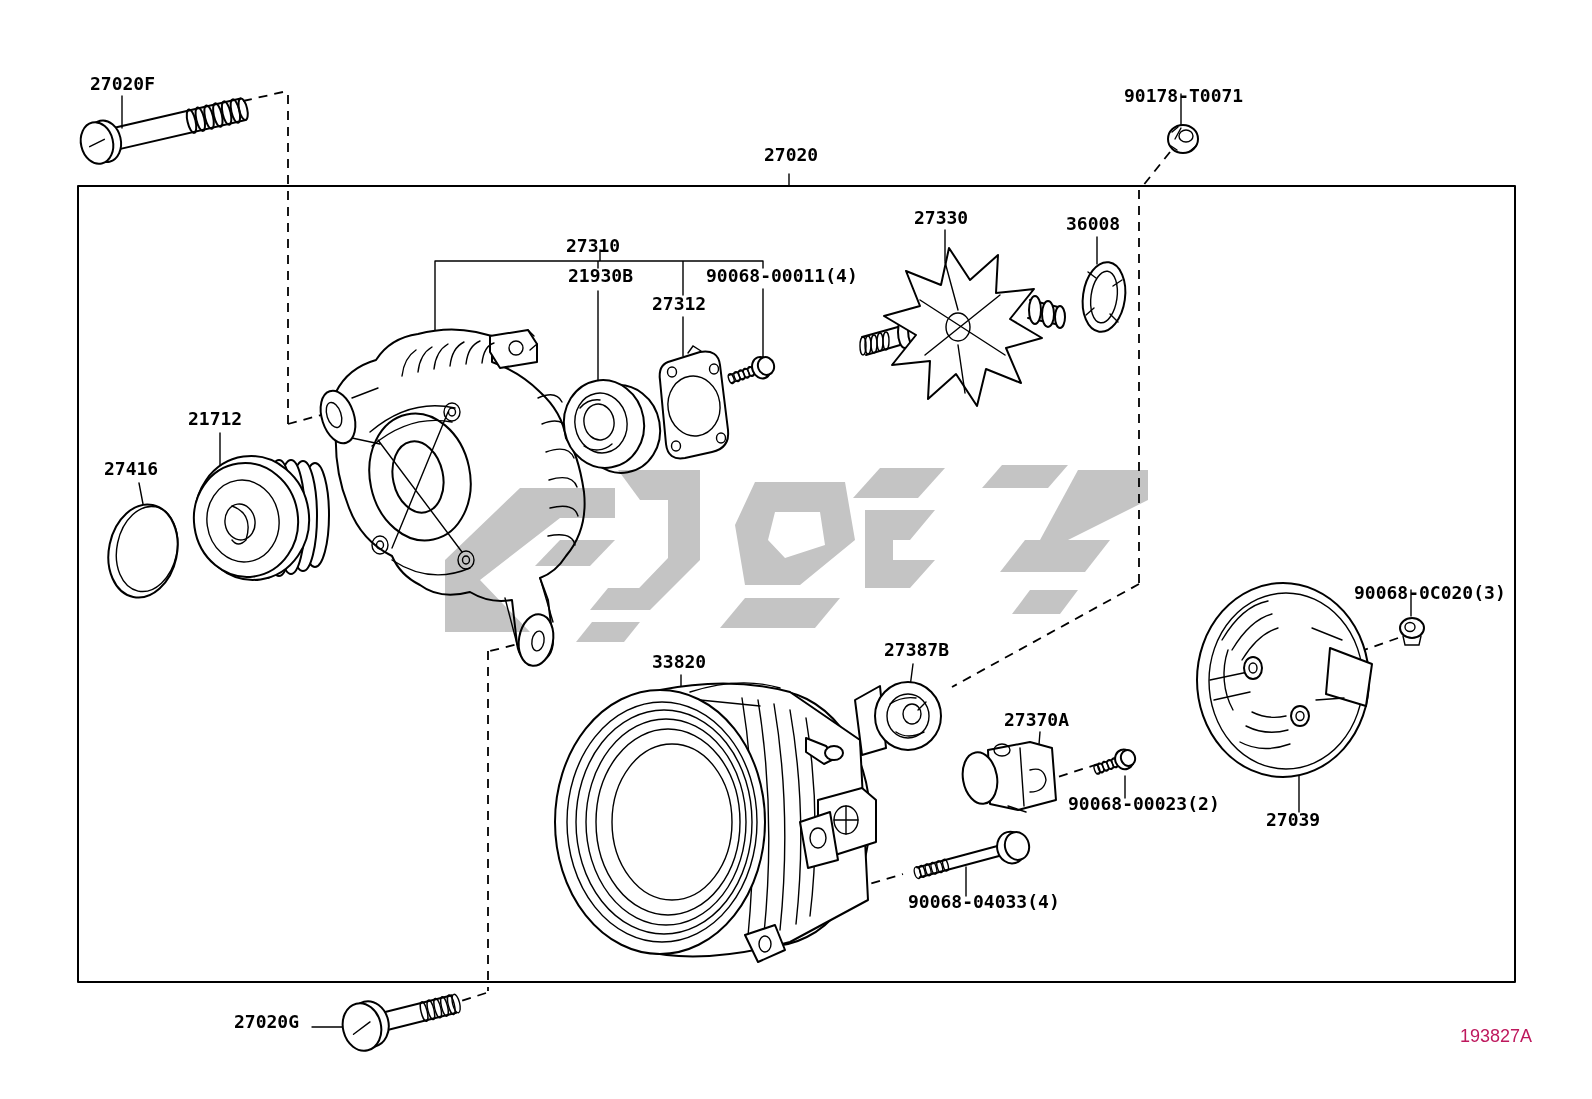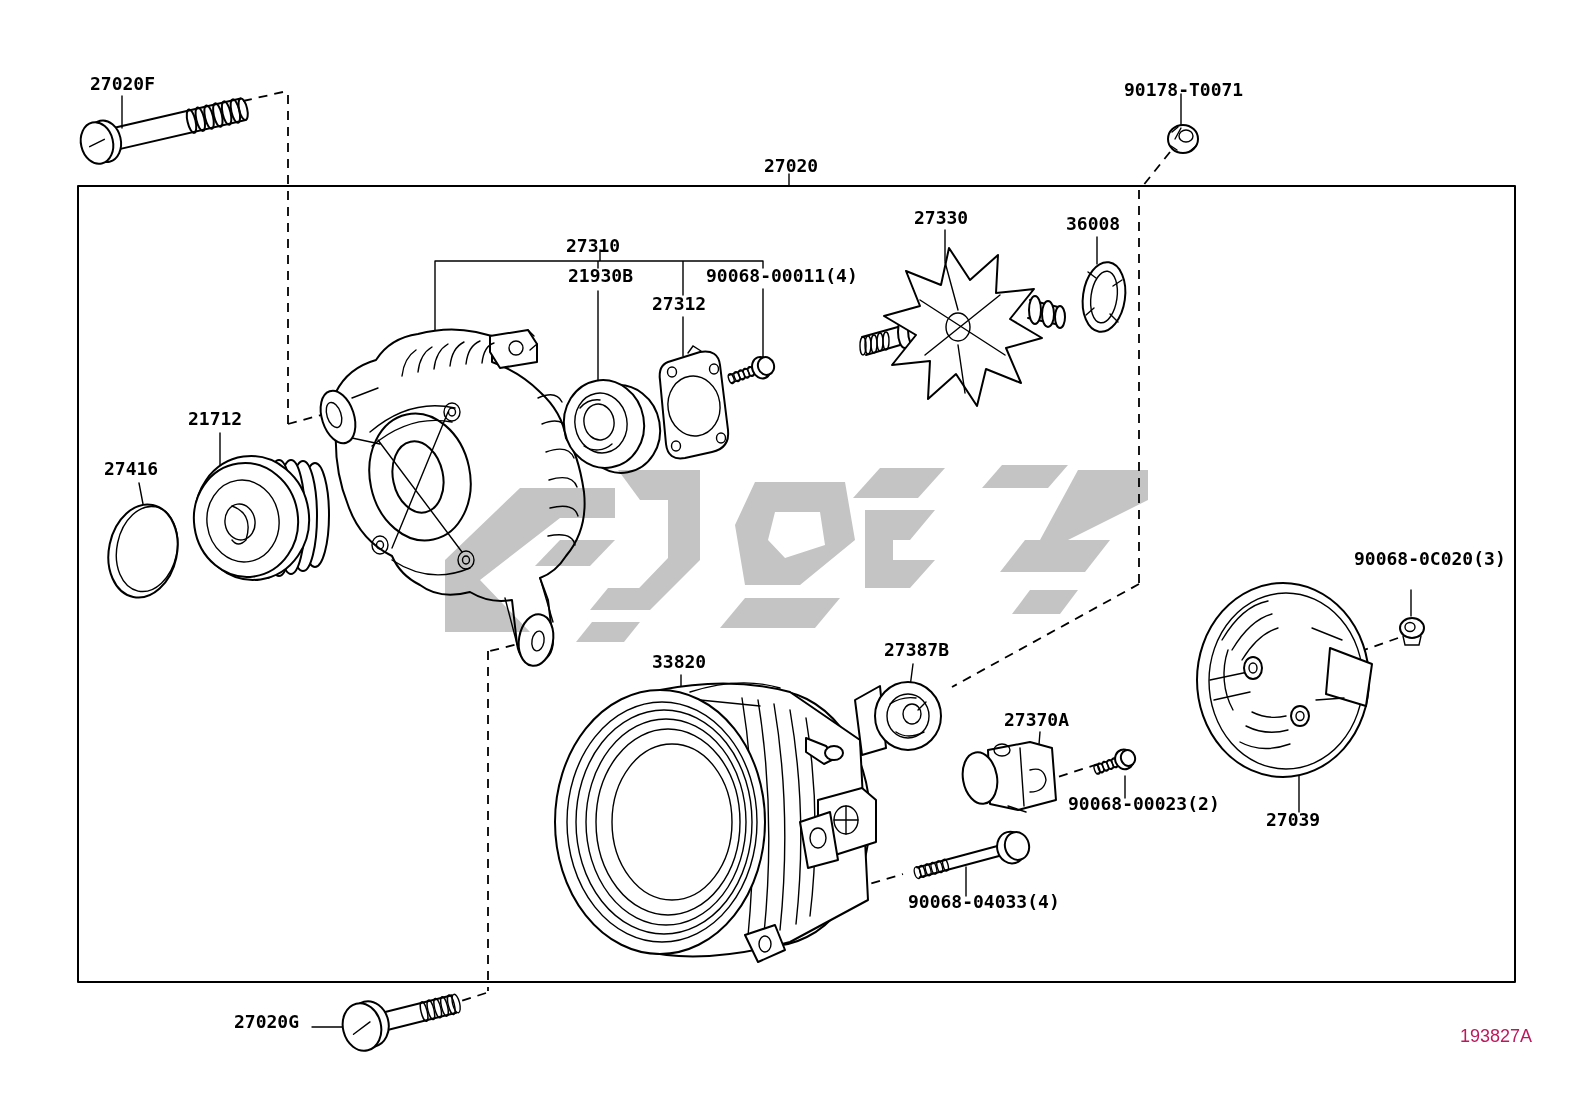--- a/index.html
+++ b/index.html
@@ -320,34 +320,34 @@
     <path d="M880,468 L945,468 L918,498 L853,498 Z"></path>
     <path d="M865,510 L935,510 L910,540 L893,540 L893,560 L935,560 L910,588 L865,588 Z"></path>
     <path d="M1002,465 L1068,465 L1048,488 L982,488 Z"></path>
     <path d="M1078,470 L1148,470 L1148,500 L1068,540 L1040,540 Z"></path>
     <path d="M1025,540 L1110,540 L1085,572 L1000,572 Z"></path>
     <path d="M1030,590 L1078,590 L1060,614 L1012,614 Z"></path>
   </g>
 </svg>
 
 <div class="lbl" style="left:90px;top:74px">27020F</div>
-<div class="lbl" style="left:1124px;top:80px">90178-T0071</div>
-<div class="lbl" style="left:764px;top:156px">27020</div>
+<div class="lbl" style="left:1124px;top:86px">90178-T0071</div>
+<div class="lbl" style="left:764px;top:145px">27020</div>
 <div class="lbl" style="left:566px;top:236px">27310</div>
 <div class="lbl" style="left:568px;top:266px">21930B</div>
 <div class="lbl" style="left:706px;top:266px">90068-00011(4)</div>
 <div class="lbl" style="left:652px;top:294px">27312</div>
 <div class="lbl" style="left:914px;top:208px">27330</div>
 <div class="lbl" style="left:1066px;top:214px">36008</div>
 <div class="lbl" style="left:188px;top:409px">21712</div>
 <div class="lbl" style="left:104px;top:459px">27416</div>
 <div class="lbl" style="left:652px;top:652px">33820</div>
 <div class="lbl" style="left:884px;top:640px">27387B</div>
 <div class="lbl" style="left:1004px;top:710px">27370A</div>
-<div class="lbl" style="left:1354px;top:549px">90068-0C020(3)</div>
+<div class="lbl" style="left:1354px;top:583px">90068-0C020(3)</div>
 <div class="lbl" style="left:1068px;top:794px">90068-00023(2)</div>
 <div class="lbl" style="left:1266px;top:810px">27039</div>
 <div class="lbl" style="left:908px;top:892px">90068-04033(4)</div>
 <div class="lbl" style="left:234px;top:1012px">27020G</div>
 
 <div class="figcode" style="left:1460px;top:1026px">193827A</div>
 
 </div>
 
 </body></html>

